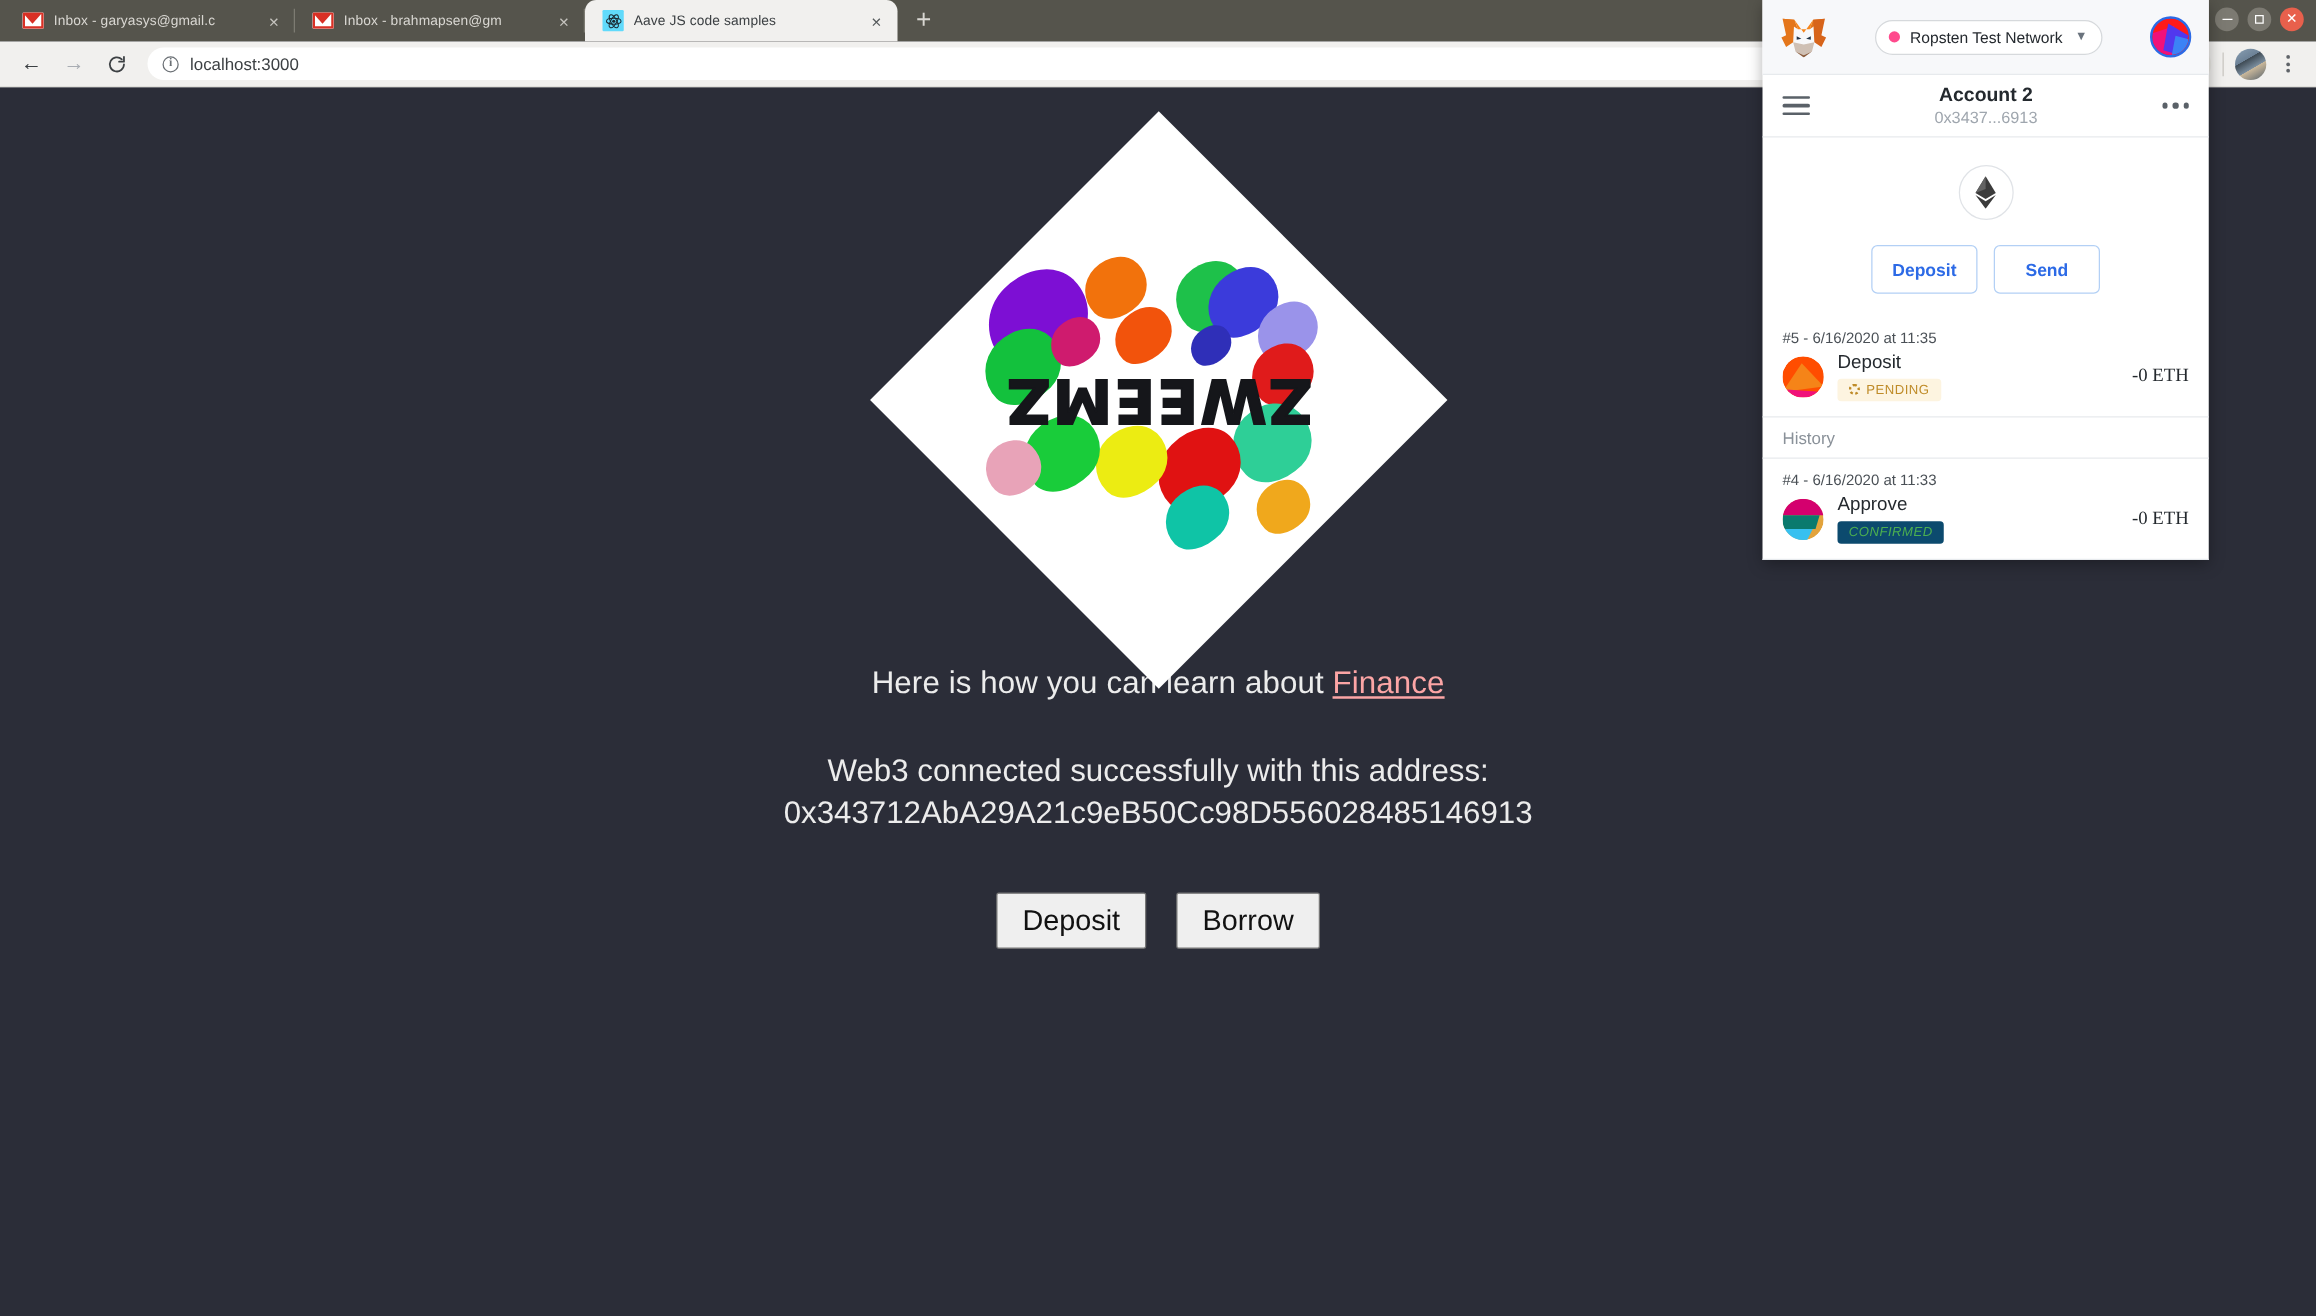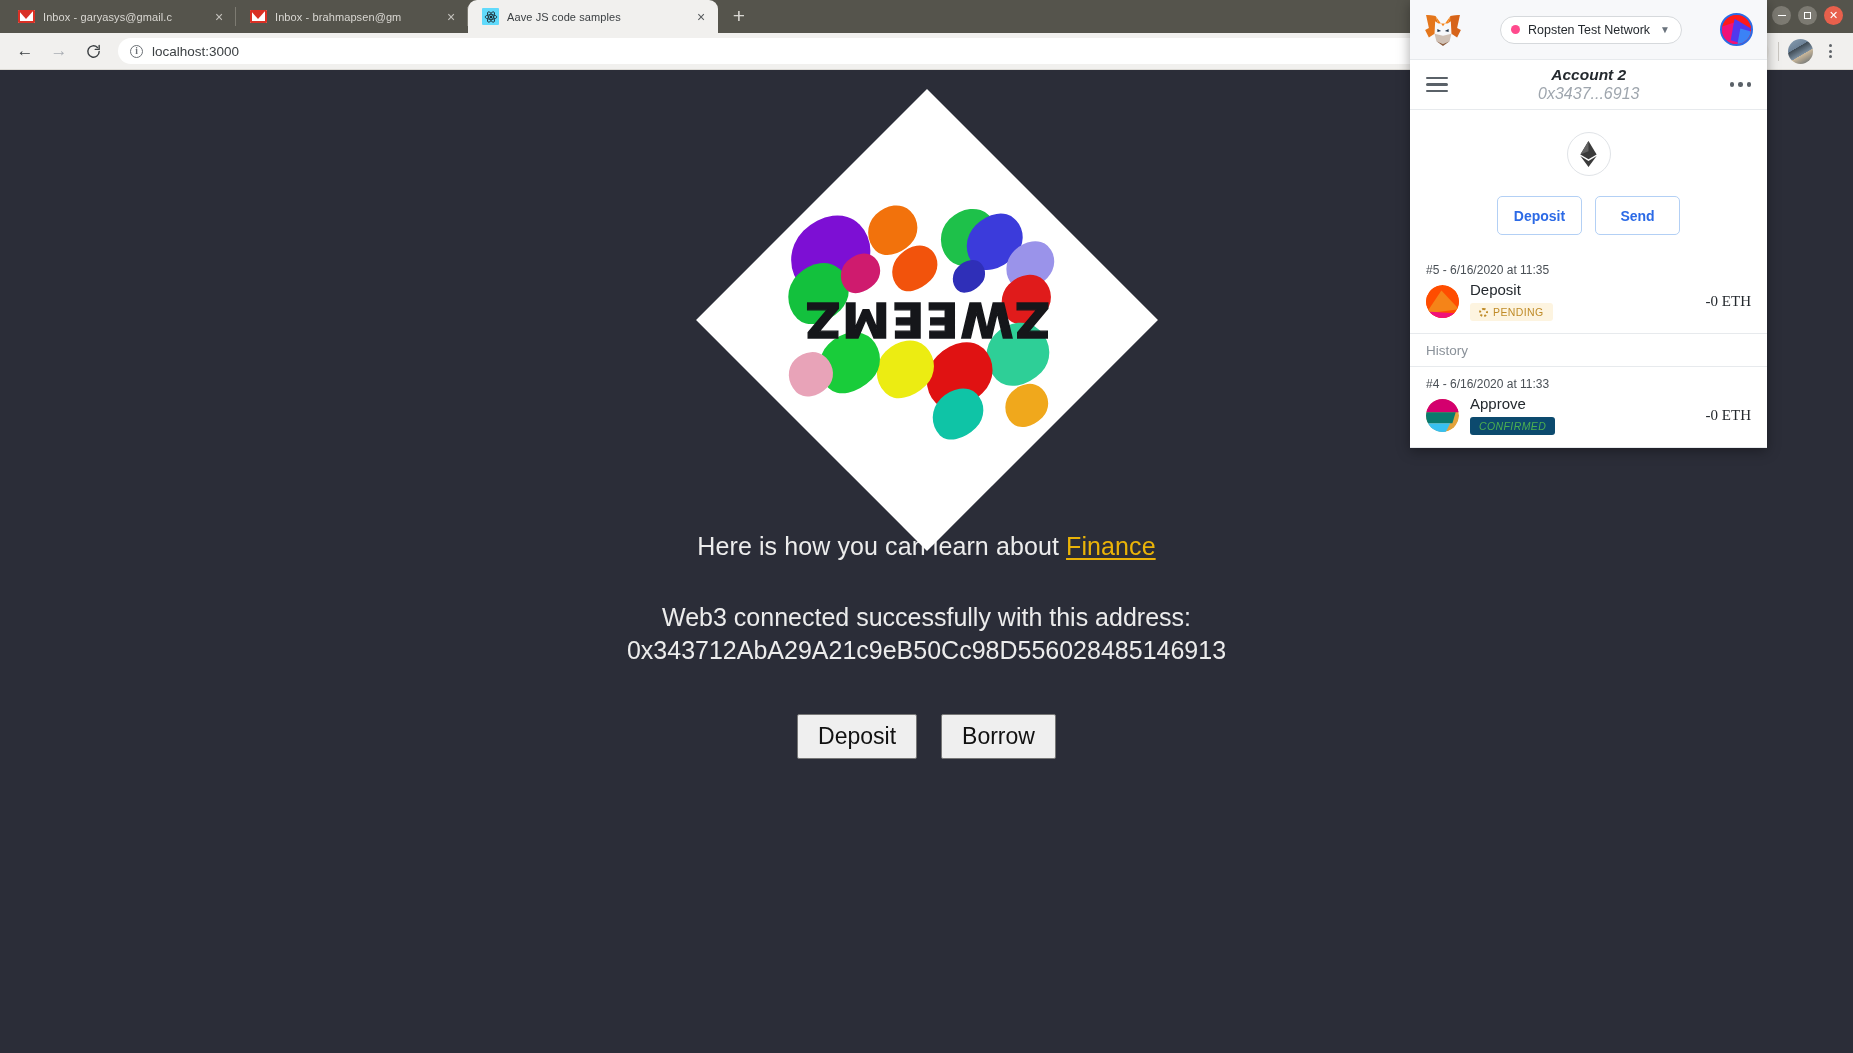--- a/index.html
+++ b/index.html
@@ -237,21 +237,21 @@
     -webkit-text-stroke: 1px #15161a;
   }
 
   .lead {
     margin-top: 42px;
     font-size: 25px;
     font-weight: 400;
     letter-spacing: .1px;
   }
   .lead a {
-    color: #eab308;
+    color: #fca5a5;
     text-underline-offset: 3px;
   }
   .status {
     margin-top: 40px;
     font-size: 25px;
     line-height: 1.33;
   }
   .actions {
     margin-top: 46px;
     display: flex;
@@ -312,27 +312,26 @@
     flex: 0 0 33px;
     background: #ff1a1a;
   }
 
   .mm-account {
     height: 50px;
     display: flex;
     align-items: center;
     padding: 0 16px;
     border-bottom: 1px solid #e7eaed;
-    font-style: italic;
   }
   .hamburger { width: 22px; display: flex; flex-direction: column; gap: 4px; }
   .hamburger i { height: 2.5px; background: #5a6168; border-radius: 2px; display: block; }
   .acct-center { text-align: center; flex: 1 1 auto; }
   .acct-name { font-size: 15.5px; font-weight: bold; color: #24292e; line-height: 1.15; }
-  .acct-addr { font-size: 16px; color: #9fa6ae; margin-top: 1px; }
+  .acct-addr { font-size: 13px; color: #9fa6ae; margin-top: 1px; }
   .mm-dots { display: flex; gap: 4px; }
   .mm-dots i { width: 4.5px; height: 4.5px; border-radius: 50%; background: #5a6168; display: block; }
 
   .mm-balance { padding: 22px 0 18px; text-align: center; }
   .eth-circle {
     width: 44px; height: 44px;
     border-radius: 50%;
     border: 1px solid #e0e3e7;
     margin: 0 auto 16px;
     display: flex; align-items: center; justify-content: center;

